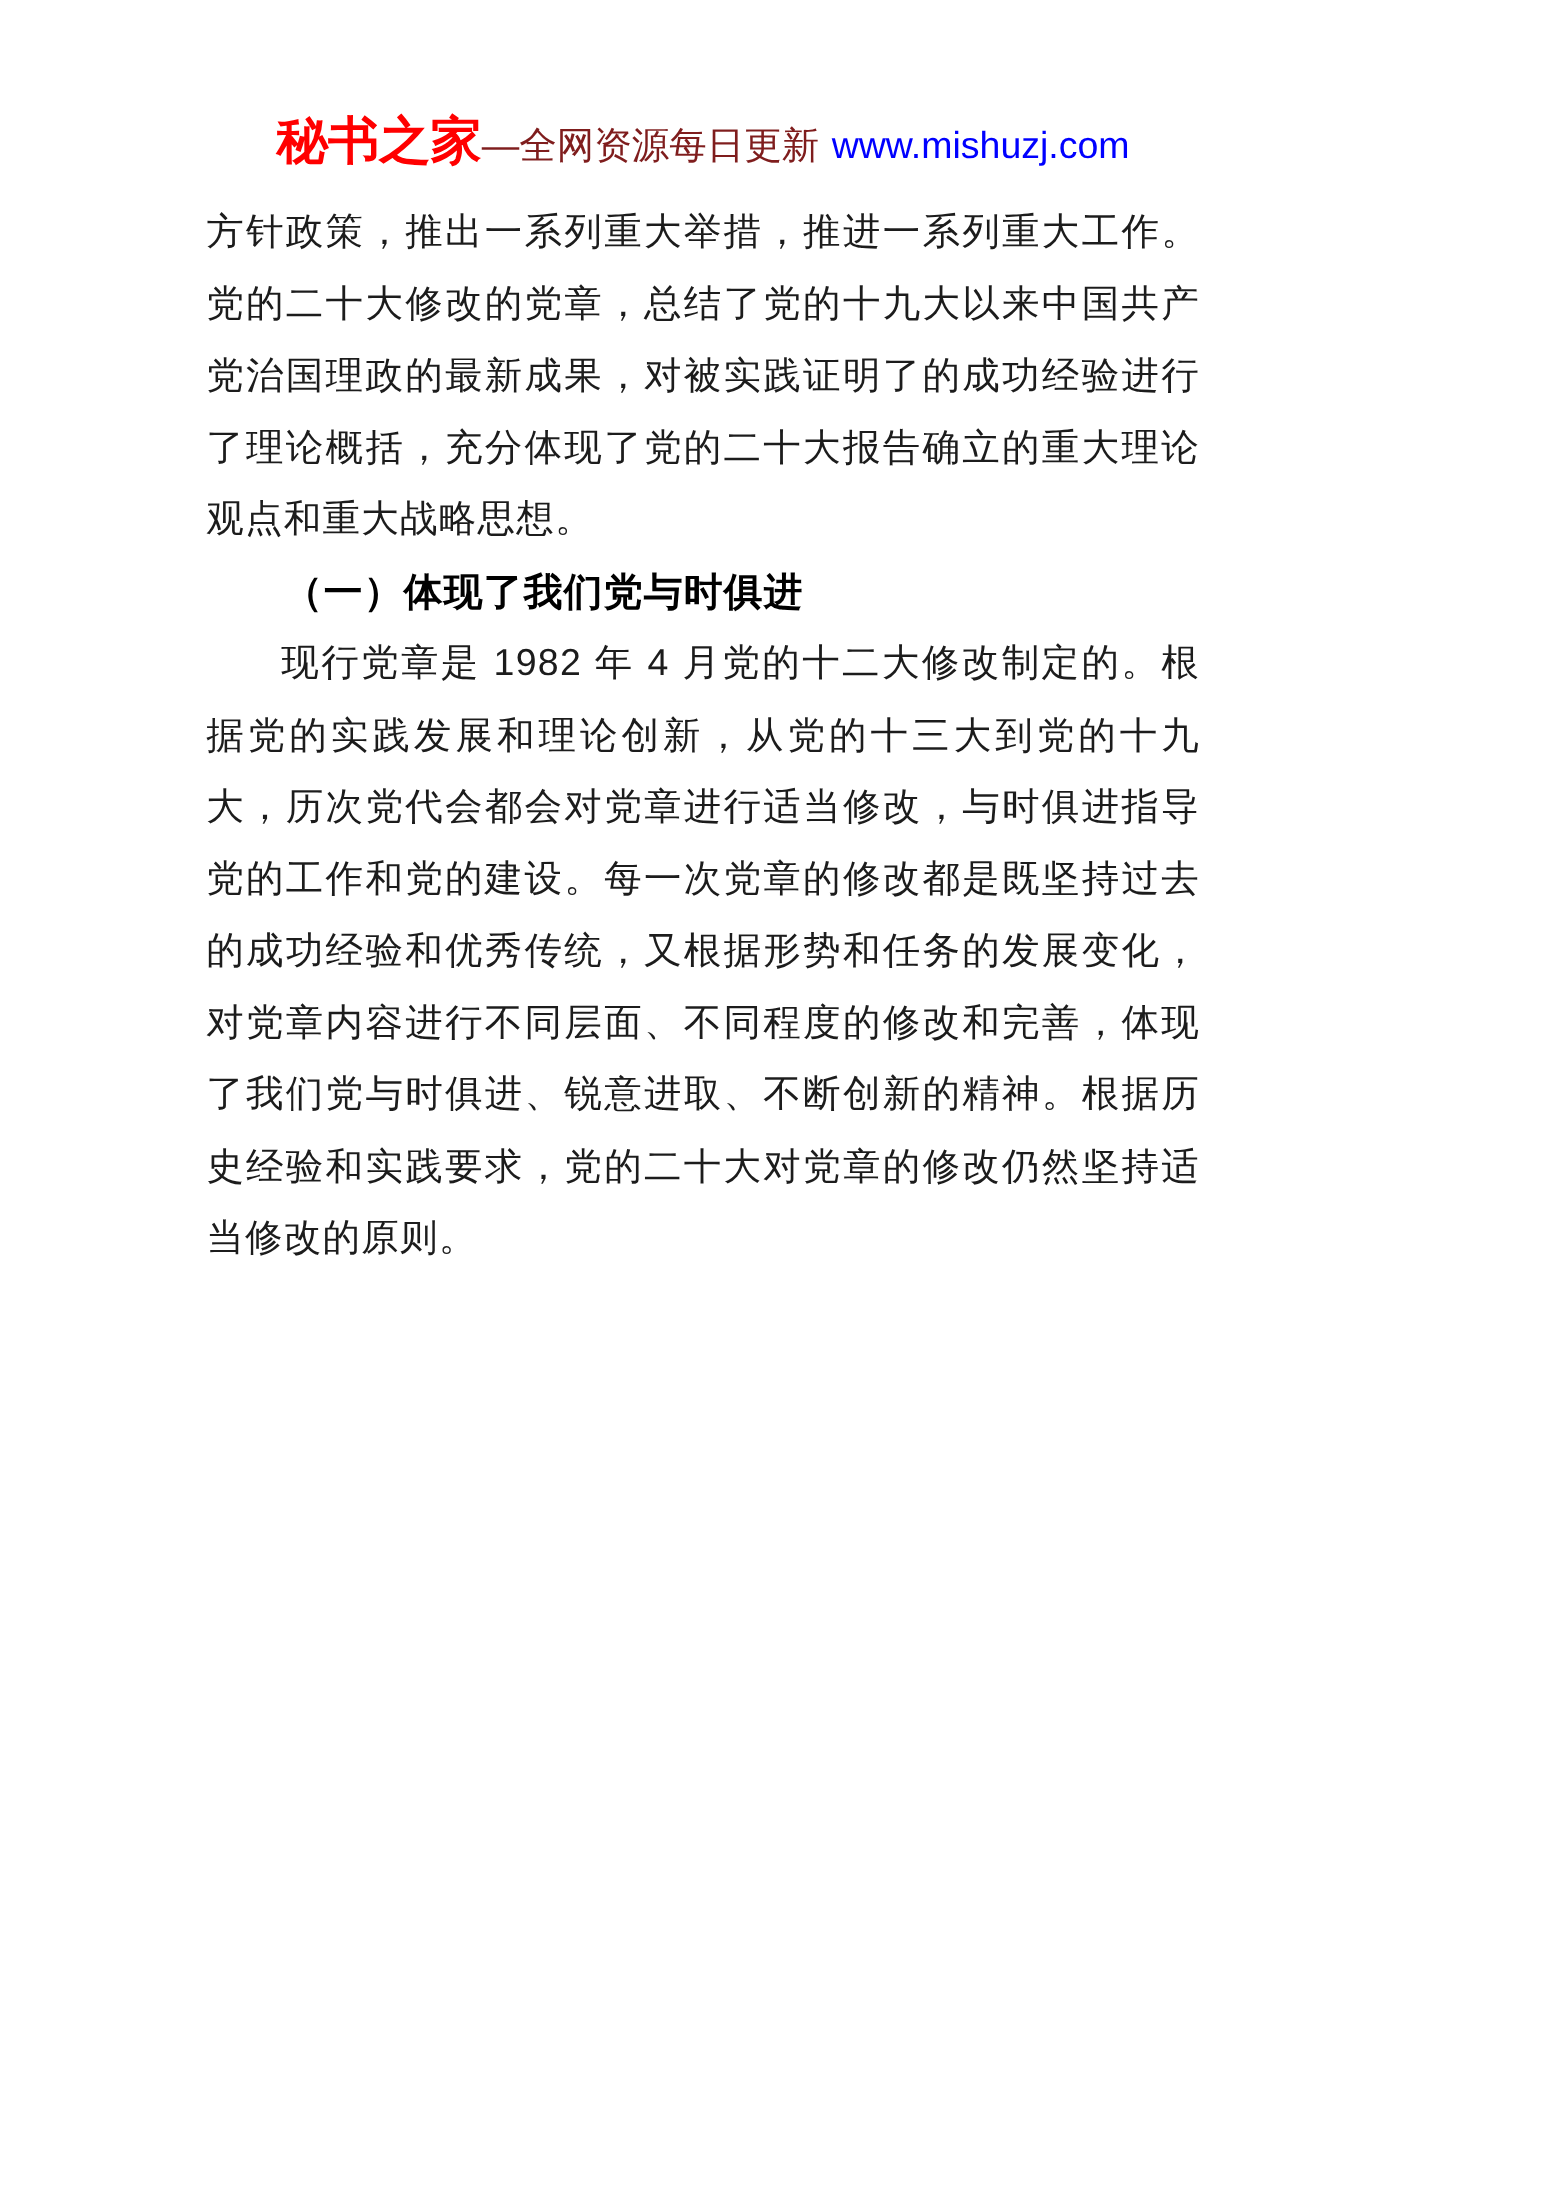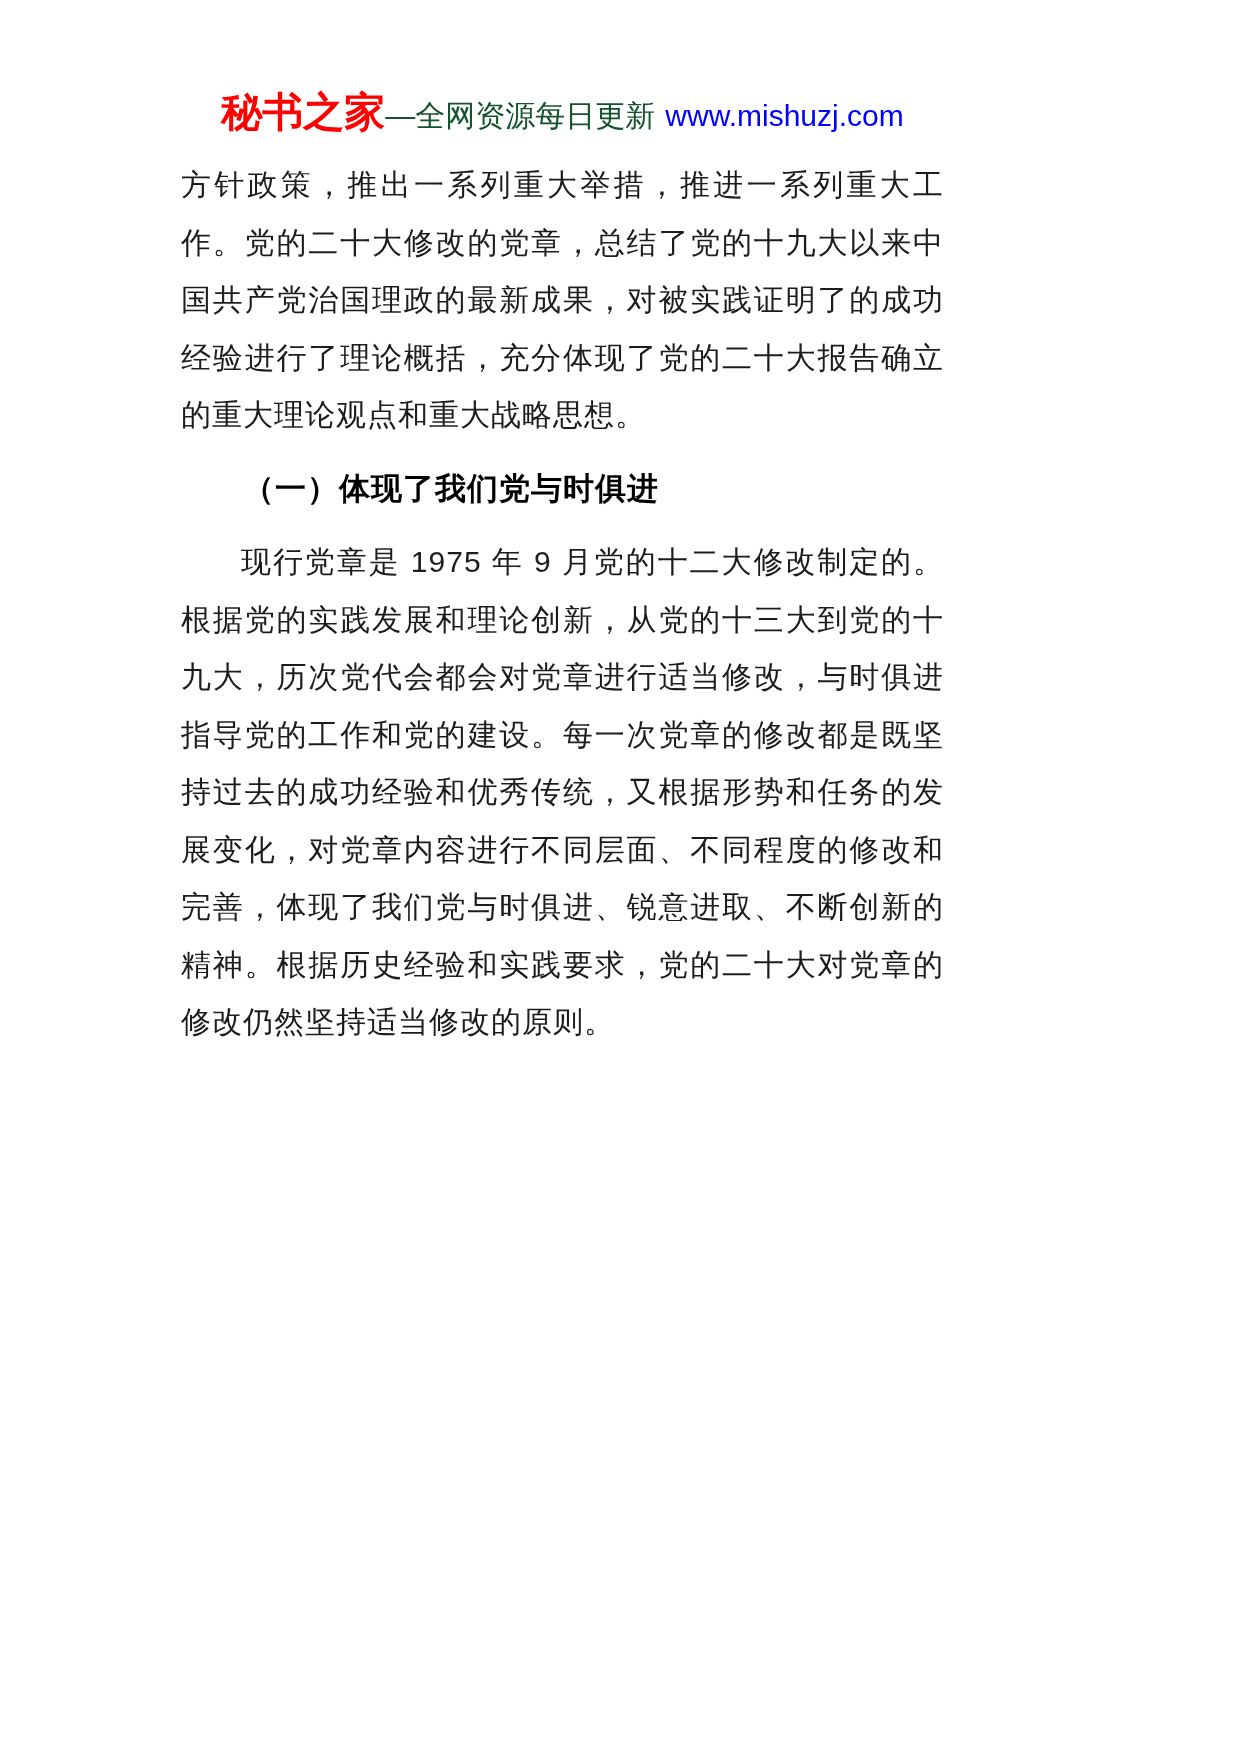--- a/index.html
+++ b/index.html
@@ -38,38 +38,38 @@
     margin-left: 10px;
     cursor: pointer;
   }
   .content {
     font-size: 30px;
     line-height: 57.5px;
     letter-spacing: 1px;
     text-align: justify;
   }
   .content p {
-    margin: 16px;
+    margin: 0;
   }
   .content p.indent {
     text-indent: 2em;
   }
   .content p.heading {
     font-weight: 700;
     color: #000000;
     font-size: 31px;
     text-indent: 2em;
     text-align: left;
   }
 </style>
 </head>
 <body>
 
 <div class="page">
   <div class="header">
-    <span class="brand" style="color: rgb(255, 0, 0);">秘书之家</span><span class="tagline" style="color: #14532d;">—全网资源每日更新</span><a class="url" style="color: rgb(0, 0, 255);">www.mishuzj.com</a>
+    <span class="brand" style="color: rgb(255, 0, 0);">秘书之家</span><span class="tagline" style="color: #7f1d1d;">—全网资源每日更新</span><a class="url" style="color: rgb(0, 0, 255);">www.mishuzj.com</a>
   </div>
   <div class="content">
       <p class="body">方针政策，推出一系列重大举措，推进一系列重大工作。党的二十大修改的党章，总结了党的十九大以来中国共产党治国理政的最新成果，对被实践证明了的成功经验进行了理论概括，充分体现了党的二十大报告确立的重大理论观点和重大战略思想。</p>
       <p class="heading indent">（一）体现了我们党与时俱进</p>
-      <p class="body indent">现行党章是 1975 年 9 月党的十二大修改制定的。根据党的实践发展和理论创新，从党的十三大到党的十九大，历次党代会都会对党章进行适当修改，与时俱进指导党的工作和党的建设。每一次党章的修改都是既坚持过去的成功经验和优秀传统，又根据形势和任务的发展变化，对党章内容进行不同层面、不同程度的修改和完善，体现了我们党与时俱进、锐意进取、不断创新的精神。根据历史经验和实践要求，党的二十大对党章的修改仍然坚持适当修改的原则。</p>
+      <p class="body indent">现行党章是 1982 年 4 月党的十二大修改制定的。根据党的实践发展和理论创新，从党的十三大到党的十九大，历次党代会都会对党章进行适当修改，与时俱进指导党的工作和党的建设。每一次党章的修改都是既坚持过去的成功经验和优秀传统，又根据形势和任务的发展变化，对党章内容进行不同层面、不同程度的修改和完善，体现了我们党与时俱进、锐意进取、不断创新的精神。根据历史经验和实践要求，党的二十大对党章的修改仍然坚持适当修改的原则。</p>
     </div>
 </div>
 
 </body></html>

